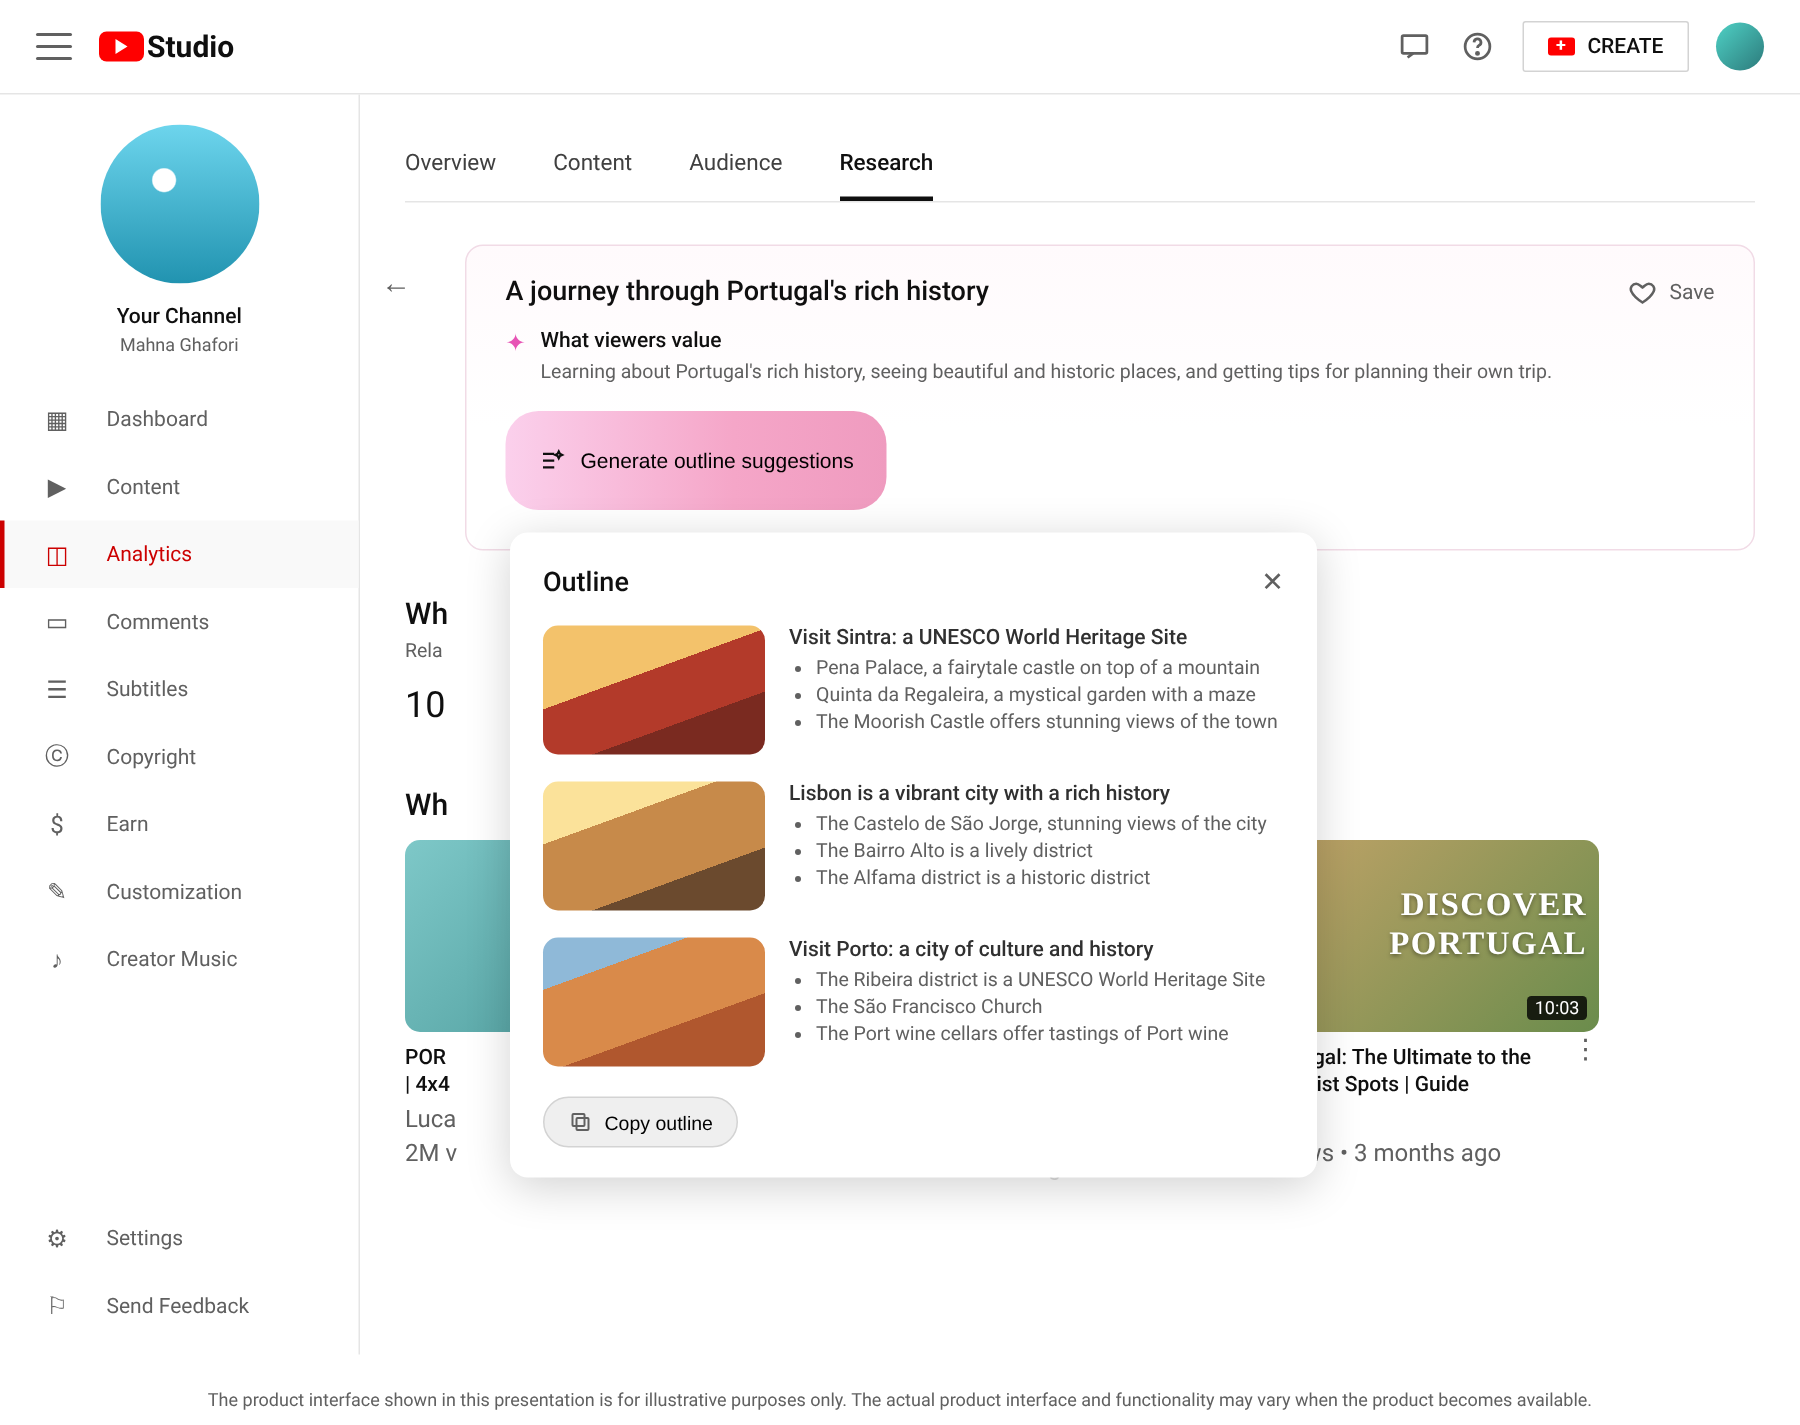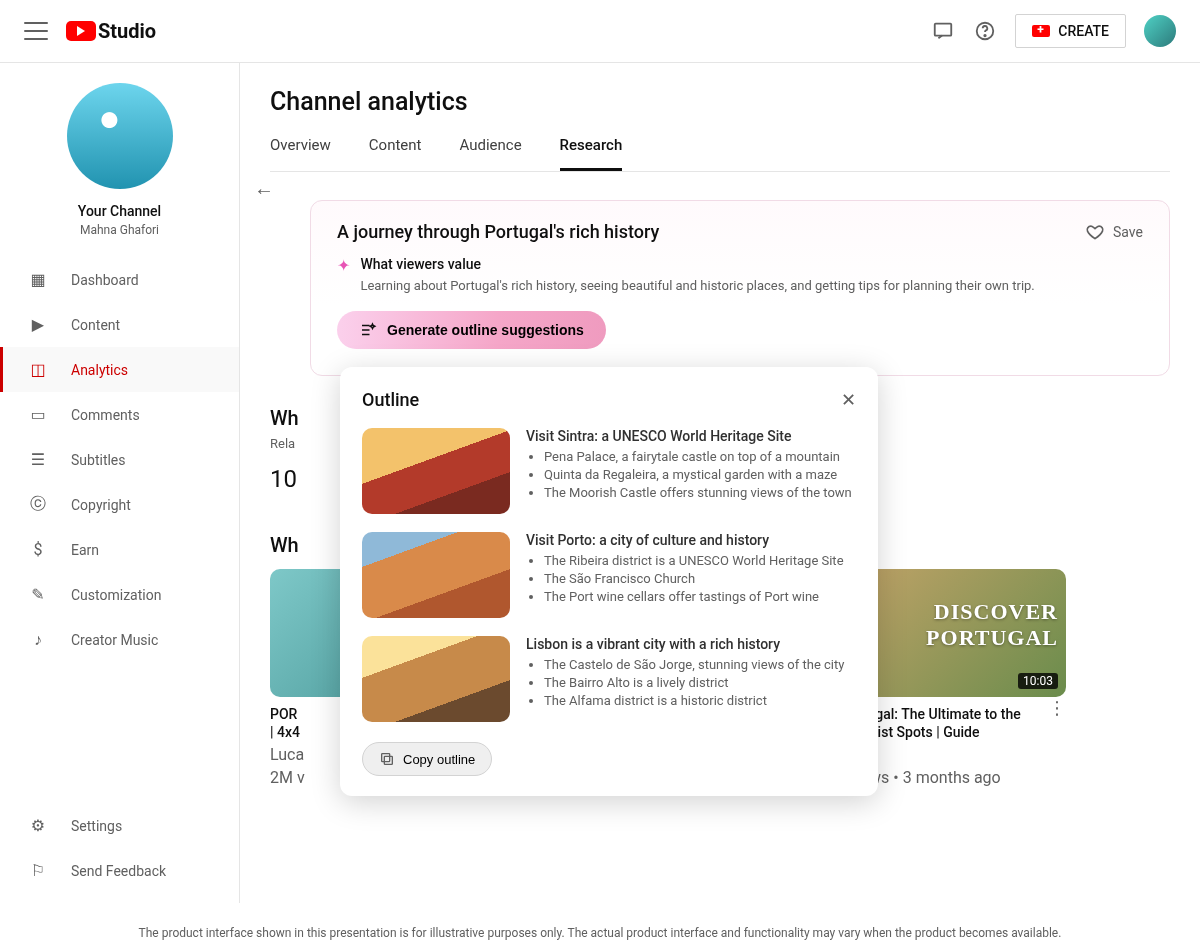--- a/index.html
+++ b/index.html
@@ -37,37 +37,37 @@
   .back-arrow { position: absolute; left: 14px; top: 113px; color: #606060; cursor: pointer; font-size: 20px; }
   .content-row { display: flex; gap: 12px; align-items: flex-start;}
   .card { flex:1; border: 1px solid #f1dbe6; border-radius: 12px; padding: 20px 26px 26px; margin-left: 40px; background: linear-gradient(180deg, #fffafc, #fff 60%); }
   .card-head { display:flex; justify-content: space-between; align-items:center; }
   .card-title { font-size: 18px; font-weight: 500; }
   .save { display:flex; align-items:center; gap:8px; color:#606060; font-size:14px; cursor:pointer; }
   .wv-row { display:flex; gap:10px; margin-top:14px; align-items:flex-start; }
   .spark { color: #e754b5; }
   .wv-text .h { font-size:14px; font-weight:500; }
   .wv-text .p { font-size:13px; color:#606060; margin-top:6px; }
-  .gen-btn { margin-top:18px; display:inline-flex; align-items:center; gap:10px; padding: 10px 22px; border-radius: 22px; font-size:14px; font-weight:700; cursor:pointer; background: linear-gradient(90deg, #fbd0ec, #f5a6c8 60%, #ef9bbf); border:none; }
+  .gen-btn { margin-top:18px; display:inline-flex; align-items:center; gap:10px; padding: 24px 22px; border-radius: 22px; font-size:14px; font-weight:400; cursor:pointer; background: linear-gradient(90deg, #fbd0ec, #f5a6c8 60%, #ef9bbf); border:none; }
   .section-h { font-size:20px; font-weight:500; margin-top:30px; }
   .section-sub { font-size:13px; color:#606060; margin-top:6px; }
   .big-num { font-size:24px; font-weight:400; margin-top:14px; }
   .cards-row { display:flex; gap:16px; margin-top:12px; }
   .vid { width: 248px; }
   .thumb { width:100%; height:128px; border-radius:10px; position:relative; background:linear-gradient(135deg,#e2b36a,#c97a39); overflow:hidden; }
   .thumb.alt1 { background:linear-gradient(135deg,#7ec8c8,#3c8c8c); }
   .thumb.alt2 { background:linear-gradient(135deg,#c9a56a,#6a8c4c); }
   .thumb-text { position:absolute; color:#fff; font-weight:800; font-size:22px; letter-spacing:1px; right:8px; top:30px; text-align:right; text-shadow:0 1px 3px rgba(0,0,0,.4); font-family: Georgia, serif;}
   .dur { position:absolute; right:8px; bottom:8px; background:rgba(0,0,0,.8); color:#fff; font-size:12px; padding:1px 5px; border-radius:3px; }
   .vt { font-size:14px; font-weight:500; margin-top:8px; line-height:1.3; }
   .vmeta { font-size:16px; color:#606060; margin-top:4px; }
   .vdots { color:#606060; cursor:pointer; font-size:18px; margin-left:6px; }
   .vrow { display:flex; justify-content:space-between; align-items:flex-start; }
   
-  .popover { position:absolute; left:100px; top:304px; width:538px; background:#fff; border-radius:12px; box-shadow:0 6px 30px rgba(0,0,0,.18); padding:22px 22px 20px; }
+  .popover { position:absolute; left:100px; top:292px; width:538px; background:#fff; border-radius:12px; box-shadow:0 6px 30px rgba(0,0,0,.18); padding:22px 22px 20px; }
   .pop-head { display:flex; justify-content:space-between; align-items:center; }
   .pop-title { font-size:18px; font-weight:500; }
   .close-x { color:#606060; cursor:pointer; font-size:18px; }
   .o-item { display:flex; gap:16px; margin-top:18px; }
   .o-img { width:148px; height:86px; border-radius:10px; flex-shrink:0; }
   .oi1 { background: linear-gradient(160deg,#f3c26b 0 40%,#b33a2a 40% 70%,#7a2a20 70%); }
   .oi2 { background: linear-gradient(160deg,#fbe29a 0 30%,#c78a4a 30% 70%,#6b4a2e 70%); }
   .oi3 { background: linear-gradient(160deg,#8fb9d8 0 25%,#d98a4a 25% 65%,#b0572e 65%); }
   .o-h { font-size:14px; font-weight:500; color:#303030;}
   .o-ul { margin:5px 0 0 18px; padding:0; }
@@ -163,21 +163,20 @@
           <span>Settings</span>
         </div>
       <div class="nav-item">
           <span class="nic">⚐</span>
           <span>Send Feedback</span>
         </div>
     </div>
   </div>
 
   <div class="main">
-    <div class="page-title">Channel analytics</div>
     <div class="tabs">
       <div class="tab">Overview</div>
       <div class="tab">Content</div>
       <div class="tab">Audience</div>
       <div class="tab active">Research</div>
     </div>
 
     <div class="back-arrow">←</div>
 
     <div class="content-row">
@@ -256,43 +255,43 @@
           <div class="o-h">Visit Sintra: a UNESCO World Heritage Site</div>
           <ul class="o-ul">
             <li>Pena Palace, a fairytale castle on top of a mountain</li>
             <li>Quinta da Regaleira, a mystical garden with a maze</li>
             <li>The Moorish Castle offers stunning views of the town</li>
           </ul>
         </div>
       </div>
 
       <div class="o-item">
+        <div class="o-img oi2"></div>
+        <div>
+          <div class="o-h">Lisbon is a vibrant city with a rich history</div>
+          <ul class="o-ul">
+            <li>The Castelo de São Jorge, stunning views of the city</li>
+            <li>The Bairro Alto is a lively district</li>
+            <li>The Alfama district is a historic district</li>
+          </ul>
+        </div>
+      </div>
+
+      <div class="o-item">
         <div class="o-img oi3"></div>
         <div>
           <div class="o-h">Visit Porto: a city of culture and history</div>
           <ul class="o-ul">
             <li>The Ribeira district is a UNESCO World Heritage Site</li>
             <li>The São Francisco Church</li>
             <li>The Port wine cellars offer tastings of Port wine</li>
           </ul>
         </div>
       </div>
 
-      <div class="o-item">
-        <div class="o-img oi2"></div>
-        <div>
-          <div class="o-h">Lisbon is a vibrant city with a rich history</div>
-          <ul class="o-ul">
-            <li>The Castelo de São Jorge, stunning views of the city</li>
-            <li>The Bairro Alto is a lively district</li>
-            <li>The Alfama district is a historic district</li>
-          </ul>
-        </div>
-      </div>
-
       <button class="copy-btn">
         <svg width="16" height="16" viewBox="0 0 24 24" fill="none" stroke="#606060" stroke-width="2">
             <rect x="8" y="8" width="12" height="12" rx="1"></rect>
             <rect x="4" y="4" width="12" height="12" rx="1"></rect>
           </svg>
         <span>Copy outline</span>
       </button>
     </div>
 
   </div>

